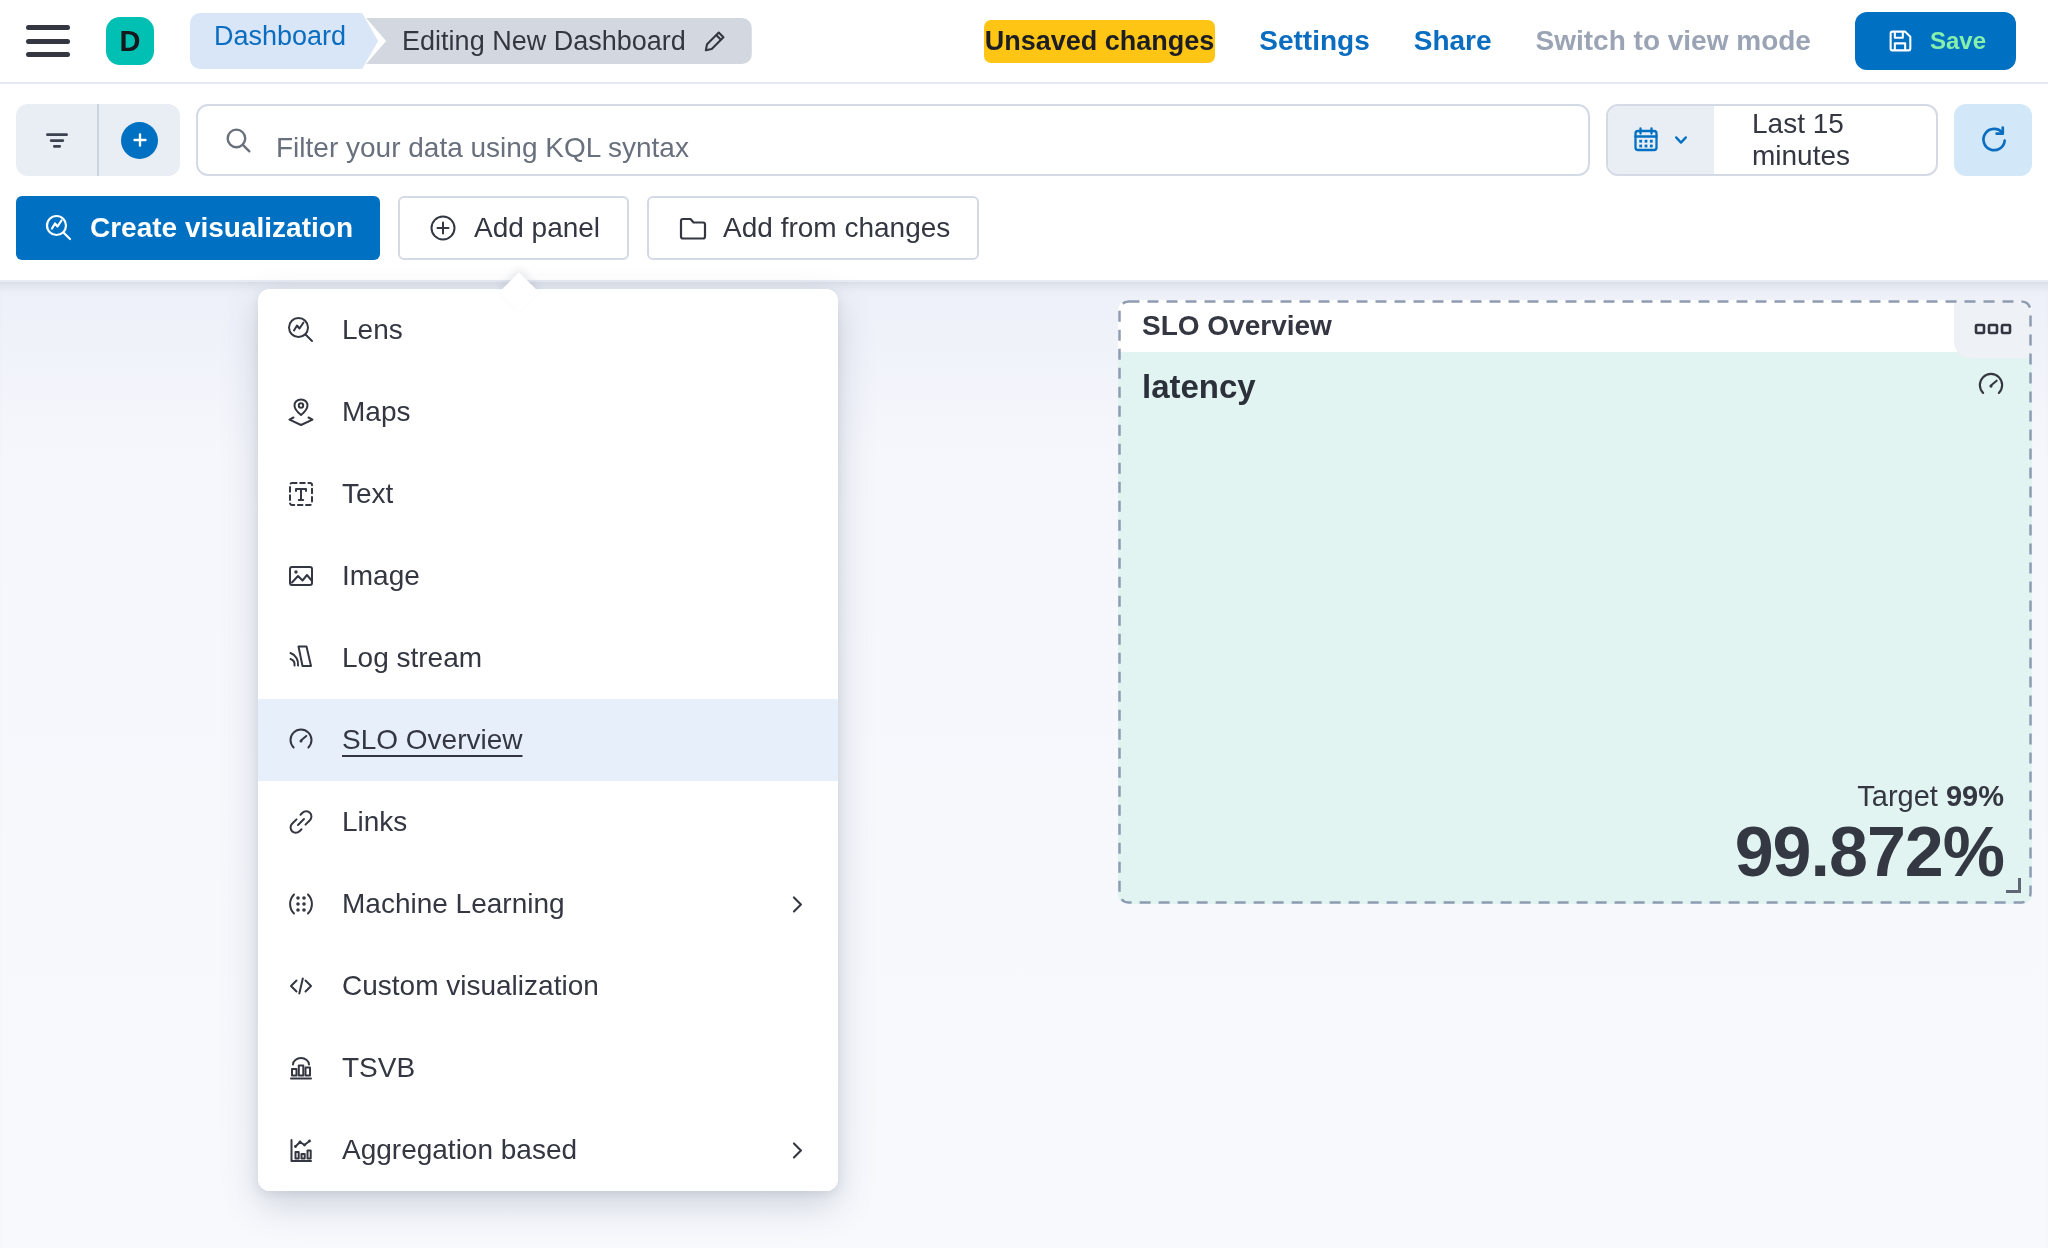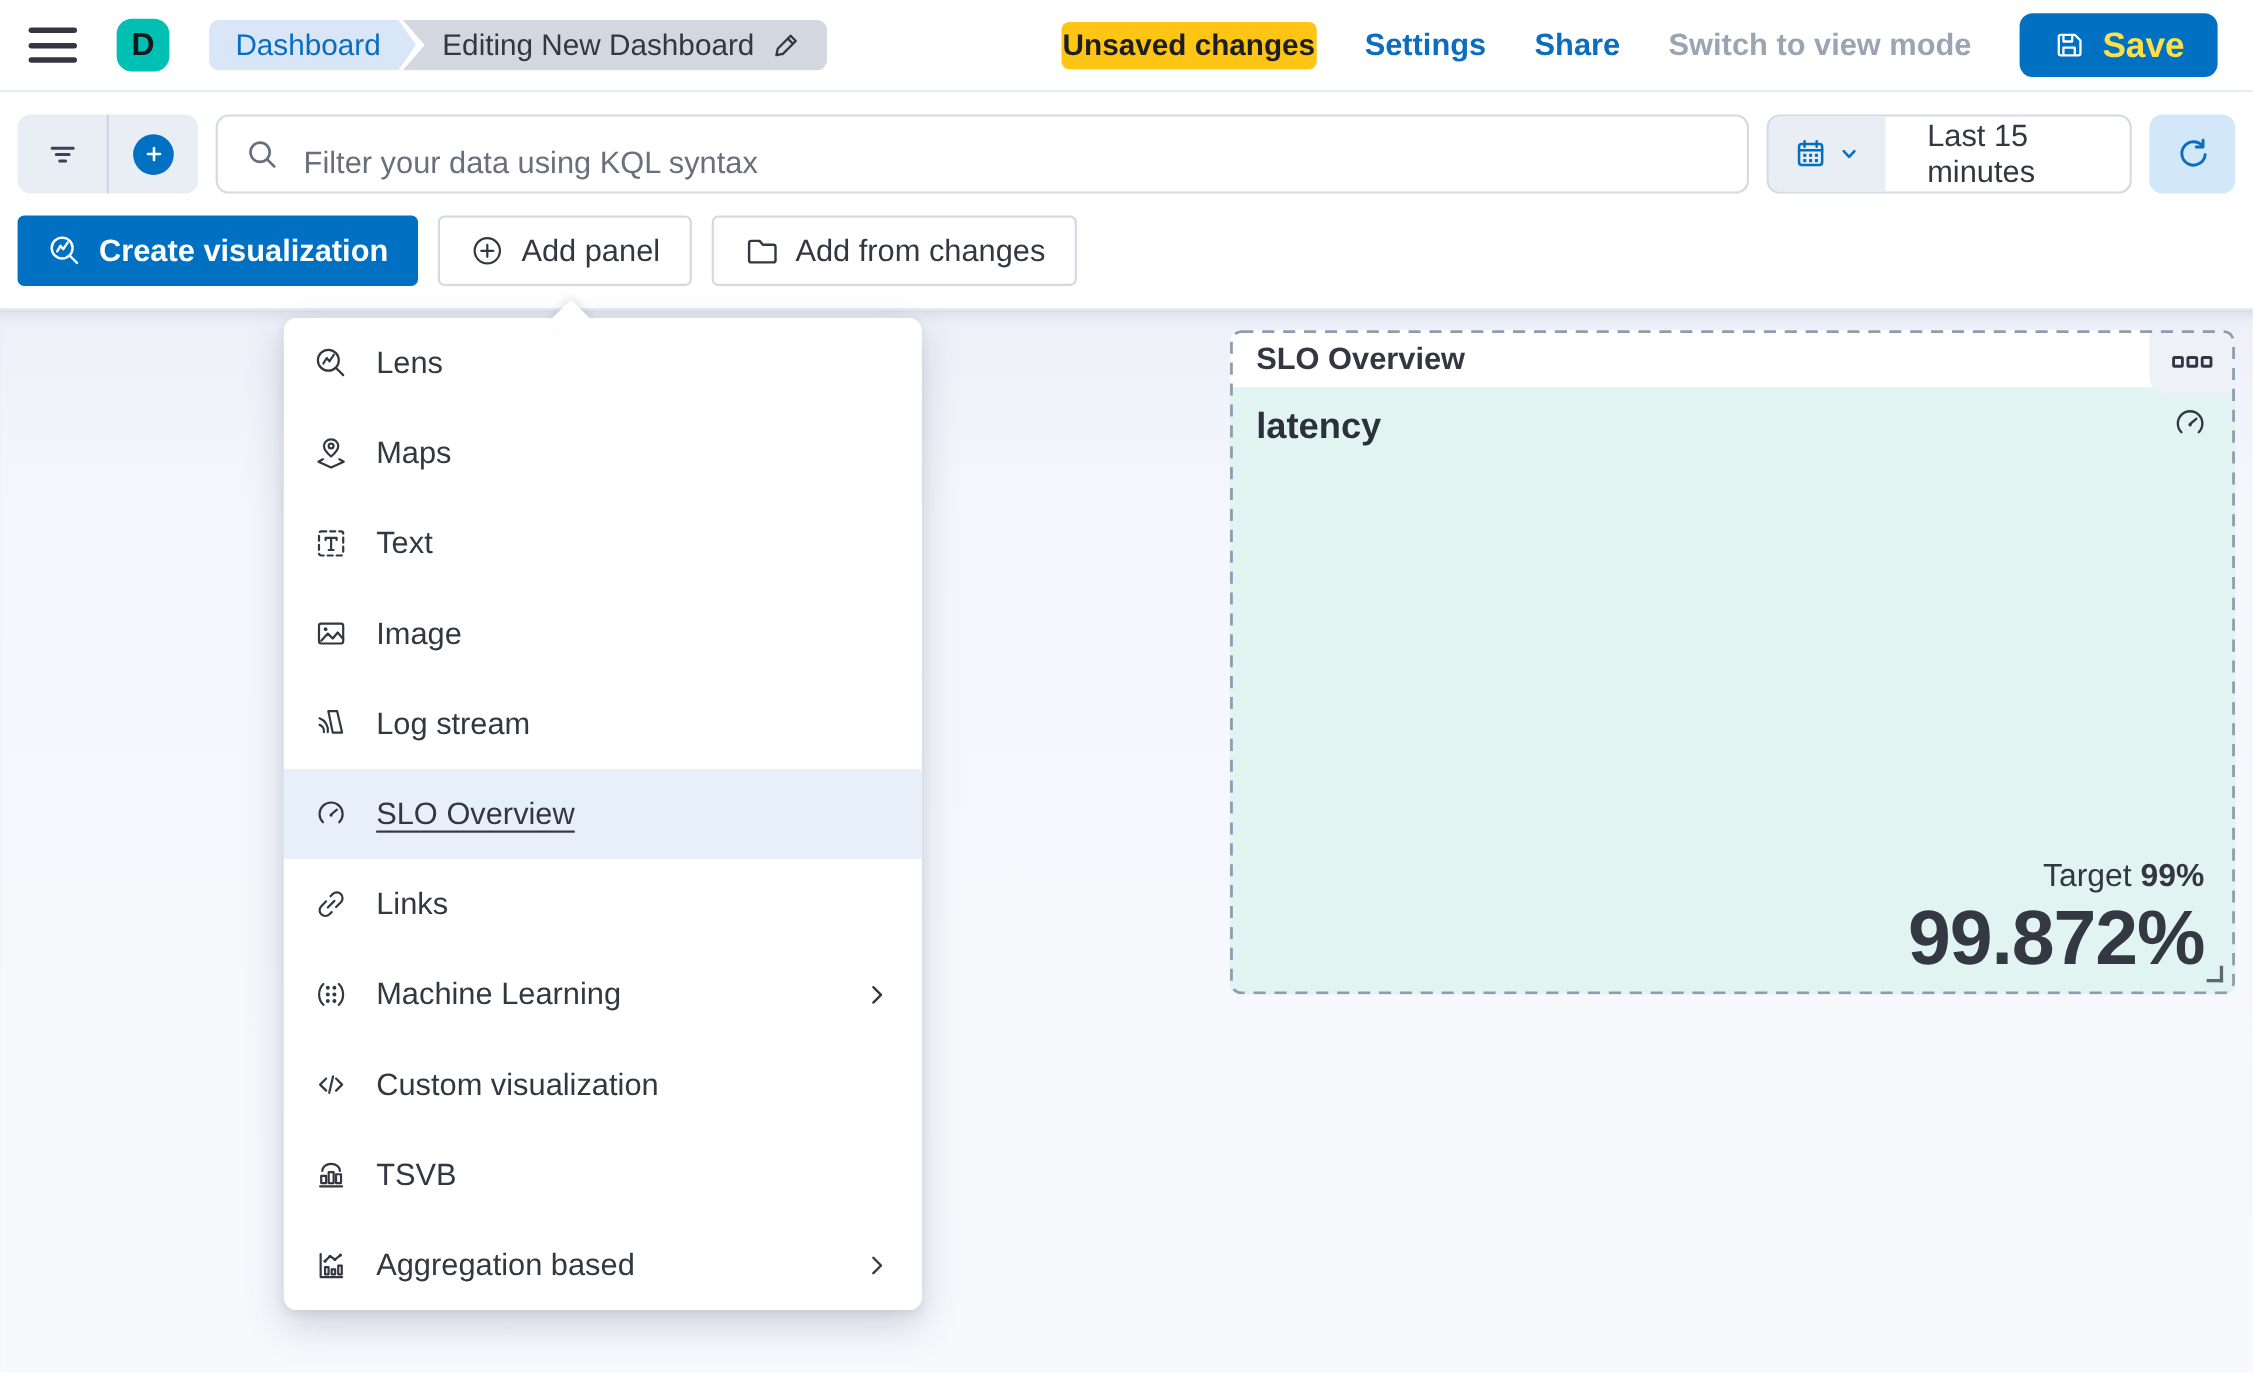--- a/index.html
+++ b/index.html
@@ -12,35 +12,35 @@
 
   
   .topbar { height:84px; display:flex; align-items:center; justify-content:space-between;
             padding:0 32px 0 26px; border-bottom:2px solid #e5eaf2; background:#fff; }
   .topbar-left { display:flex; align-items:center; gap:36px; }
   .hamburger { width:44px; height:32px; display:flex; flex-direction:column; justify-content:space-between; cursor:pointer; }
   .hamburger span { height:5px; background:#343741; border-radius:2.5px; }
   .avatar { width:48px; height:48px; border-radius:14px; background:#00bfb3; color:#16191c;
             font-weight:700; font-size:29px; display:flex; align-items:center; justify-content:center; cursor:pointer; }
   .breadcrumbs { display:flex; align-items:center; font-size:27px; }
-  .crumb-root { background:#d8e6f7; color:#0a6dbf; font-weight:500; height:46px; line-height:46px;
+  .crumb-root { background:#d8e6f7; color:#0a6dbf; font-weight:500; height:56px; line-height:46px;
                 padding:0 32px 3px 24px; position:relative; z-index:2;
                 border-radius:10px 0 0 10px;
                 clip-path:polygon(0 0, calc(100% - 16px) 0, 100% 50%, calc(100% - 16px) 100%, 0 100%); }
   .crumb-current { background:#d3d7e0; color:#343741; font-weight:500; height:46px;
                    display:flex; align-items:center; gap:14px; padding:0 22px 0 36px; margin-left:-12px;
                    border-radius:0 10px 10px 0;
                    clip-path:polygon(0 0, 20px 50%, 0 100%, 100% 100%, 100% 0); }
   .topbar-right { display:flex; align-items:center; gap:44px; }
   .badge { background:#fec514; color:#1d1e24; font-weight:600; font-size:27px; height:43px;
            display:flex; align-items:center; padding:0 1px; border-radius:7px; cursor:pointer; }
   .nav-link { font-size:28px; font-weight:600; color:#0a6dbf; cursor:pointer; }
   .nav-disabled { font-size:28px; font-weight:600; color:#9aa4b5; }
-  .save-btn { background:#0071c2; color:#fde047; height:58px; border-radius:12px; display:flex;
-              align-items:center; gap:15px; padding:0 30px; font-size:32px; font-weight:600; cursor:pointer; border:none; }
+  .save-btn { background:#0071c2; color:#86efac; height:58px; border-radius:12px; display:flex;
+              align-items:center; gap:15px; padding:0 30px; font-size:24px; font-weight:600; cursor:pointer; border:none; }
 
   
   .querybar { height:112px; display:flex; align-items:center; gap:16px; padding:0 16px; background:#fff; }
   .filter-group { width:164px; height:72px; background:#e9edf4; border-radius:12px; display:flex; overflow:hidden; flex:none; }
   .filter-btn { flex:1; display:flex; align-items:center; justify-content:center; color:#3c4250; cursor:pointer; }
   .filter-btn + .filter-btn { border-left:2px solid #ccd4e0; }
   .addfilter-circle { width:37px; height:37px; border-radius:50%; background:#0071c2;
                       display:flex; align-items:center; justify-content:center; }
   .kql-wrap { position:relative; flex:1; display:flex; }
   .kql-wrap > svg { position:absolute; left:26px; top:20px; color:#69707d; }

